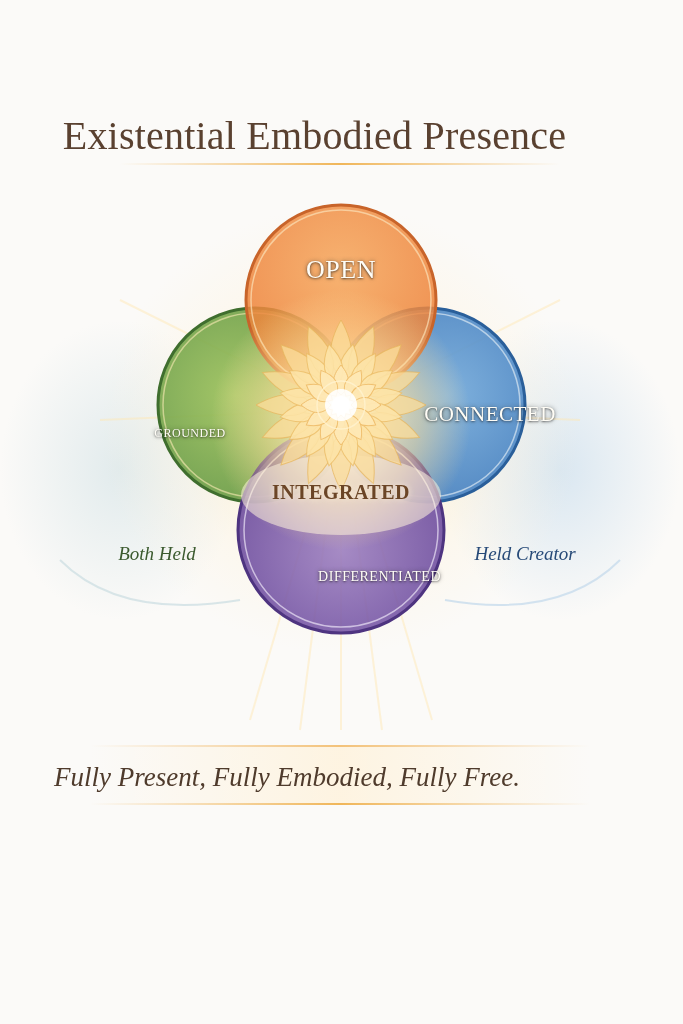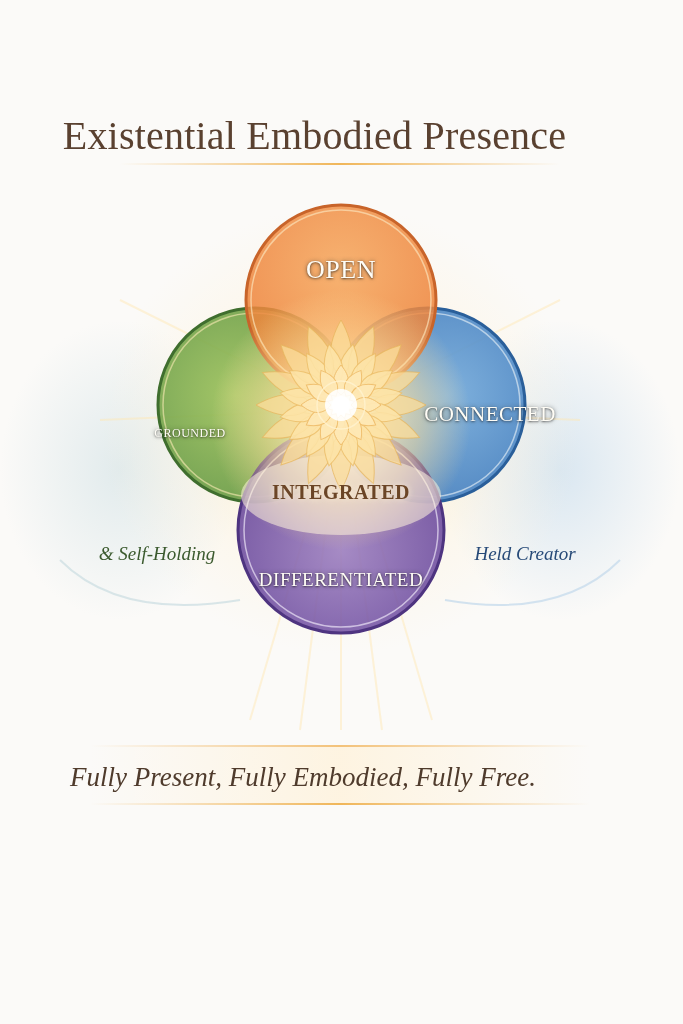--- a/index.html
+++ b/index.html
@@ -30,38 +30,38 @@
     color:#fffdf6; letter-spacing:0.5px;
     text-shadow:0 0 4px rgba(40,40,40,0.55), 0 1px 2px rgba(0,0,0,0.5);
   }
   .lbl-open { left:241px; width:200px; top:255px; font-size:26px; }
   .lbl-grounded { left:100px; width:180px; top:426px; font-size:12px; }
   .lbl-connected { left:400px; width:180px; top:402px; font-size:21px; }
   .lbl-integrated {
     left:221px; width:240px; top:478px; font-size:20px; font-weight:bold;
     color:#6b4526; text-shadow:0 0 6px rgba(255,245,220,0.9); line-height:28px;
   }
-  .lbl-diff { left:241px; width:200px; top:569px; font-size:19px; }
+  .lbl-diff { left:241px; width:200px; top:569px; font-size:14px;text-align:right; }
   .side {
     position:absolute; text-align:center; font-family:"Liberation Serif", serif;
     font-style:italic; font-size:19px; line-height:27px;
   }
   .side-left { left:72px; width:170px; top:540px; color:#3b5a2e; }
   .side-right { left:440px; width:170px; top:540px; color:#274a78; }
   .tagline-rule-top {
     position:absolute; left:90px; width:500px; top:745px; height:2px;
     background:linear-gradient(90deg, rgba(240,190,110,0), #f3c27a 50%, rgba(240,190,110,0));
   }
   .tagline-band {
     position:absolute; left:90px; width:500px; top:747px; height:56px;
     background:linear-gradient(90deg, rgba(255,243,220,0), rgba(255,241,215,0.7) 50%, rgba(255,243,220,0));
   }
   .tagline {
     position:absolute; left:0; width:574px; top:762px; text-align:center;
-    font-family:"Liberation Serif", serif; font-style:italic; font-size:27px; color:#4f3b2c;padding-left:16px;
+    font-family:"Liberation Serif", serif; font-style:italic; font-size:27px; color:#4f3b2c;
   }
   .tagline-rule-bot {
     position:absolute; left:90px; width:500px; top:803px; height:2px;
     background:linear-gradient(90deg, rgba(240,190,110,0), #f0b65a 50%, rgba(240,190,110,0));
   }
 </style>
 </head>
 <body>
 
 <div class="bg-glow"></div>
@@ -190,21 +190,21 @@
 <div class="label lbl-open">OPEN</div>
 <div class="label lbl-grounded">GROUNDED</div>
 <div class="label lbl-connected">CONNECTED</div>
 <div class="label lbl-diff">DIFFERENTIATED</div>
 
 <div class="label lbl-integrated">
   <div>INTEGRATED</div>
 </div>
 
 <div class="side side-left">
-  <div>&amp; Self-Holding</div>
+  <div>Both Held</div>
 </div>
 <div class="side side-right">
   <div>Held Creator</div>
 </div>
 
 <div class="tagline-band"></div>
 <div class="tagline-rule-top"></div>
 <div class="tagline">Fully Present, Fully Embodied, Fully Free.</div>
 <div class="tagline-rule-bot"></div>
 

